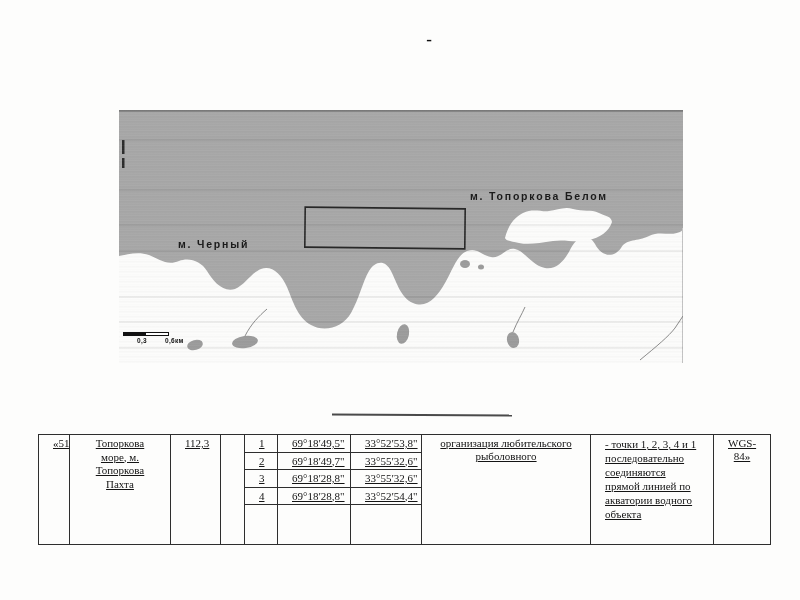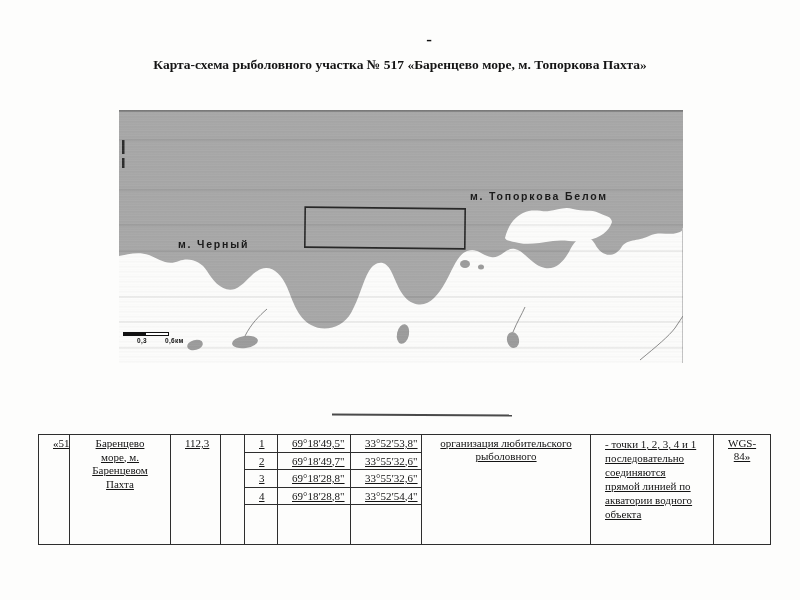--- a/index.html
+++ b/index.html
@@ -70,21 +70,20 @@
   td.c-purpose{text-align:center;padding-top:3px;}
   td.c-note{text-align:left;padding:3px 4px;line-height:14px;}
   td.c-datum{text-align:center;padding-top:3px;margin-left:40px;}
 </style>
 </head>
 <body>
 
 <div class="page-mark">-</div>
 
 <div class="doc-title">
-  <div>Карта-схема рыболовного участка № 517 «Баренцево море, м. Топоркова Пахта»</div>
 </div>
 
 <div class="map">
   <svg width="564" height="253" viewBox="0 0 564 253">
 
     <path d="M0,0 H564 V120
          C554,128 542,120 530,126
          C518,132 508,128 502,138
          C494,149 482,146 476,134
          C470,123 458,126 452,138
@@ -175,21 +174,21 @@
       <col style="width:33px">
       <col style="width:73px">
     <col style="width:71px">
       <col style="width:169px">
       <col style="width:123px">
     <col style="width:57px">
   </colgroup>
   <tbody>
       <tr class="pt-row">
     <td class="c-num" rowspan="5">«517</td>
-    <td class="c-water" rowspan="5">Баренцево море, м. Баренцевом Пахта</td>
+    <td class="c-water" rowspan="5">Топоркова море, м. Топоркова Пахта</td>
     <td class="c-area" rowspan="5">112,3</td>
     <td rowspan="5"></td>
     <td class="c-ptn">1</td>
     <td class="c-coord">69°18′49,5"</td>
     <td class="c-coord">33°52′53,8"</td>
     <td class="c-purpose" rowspan="5">организация любительского рыболовного</td>
     <td class="c-note" rowspan="5">- точки 1, 2, 3, 4 и 1 последовательно соединяются прямой линией по акватории водного объекта</td>
     <td class="c-datum" rowspan="5">WGS-84»</td>
   </tr>
   <tr class="pt-row">

